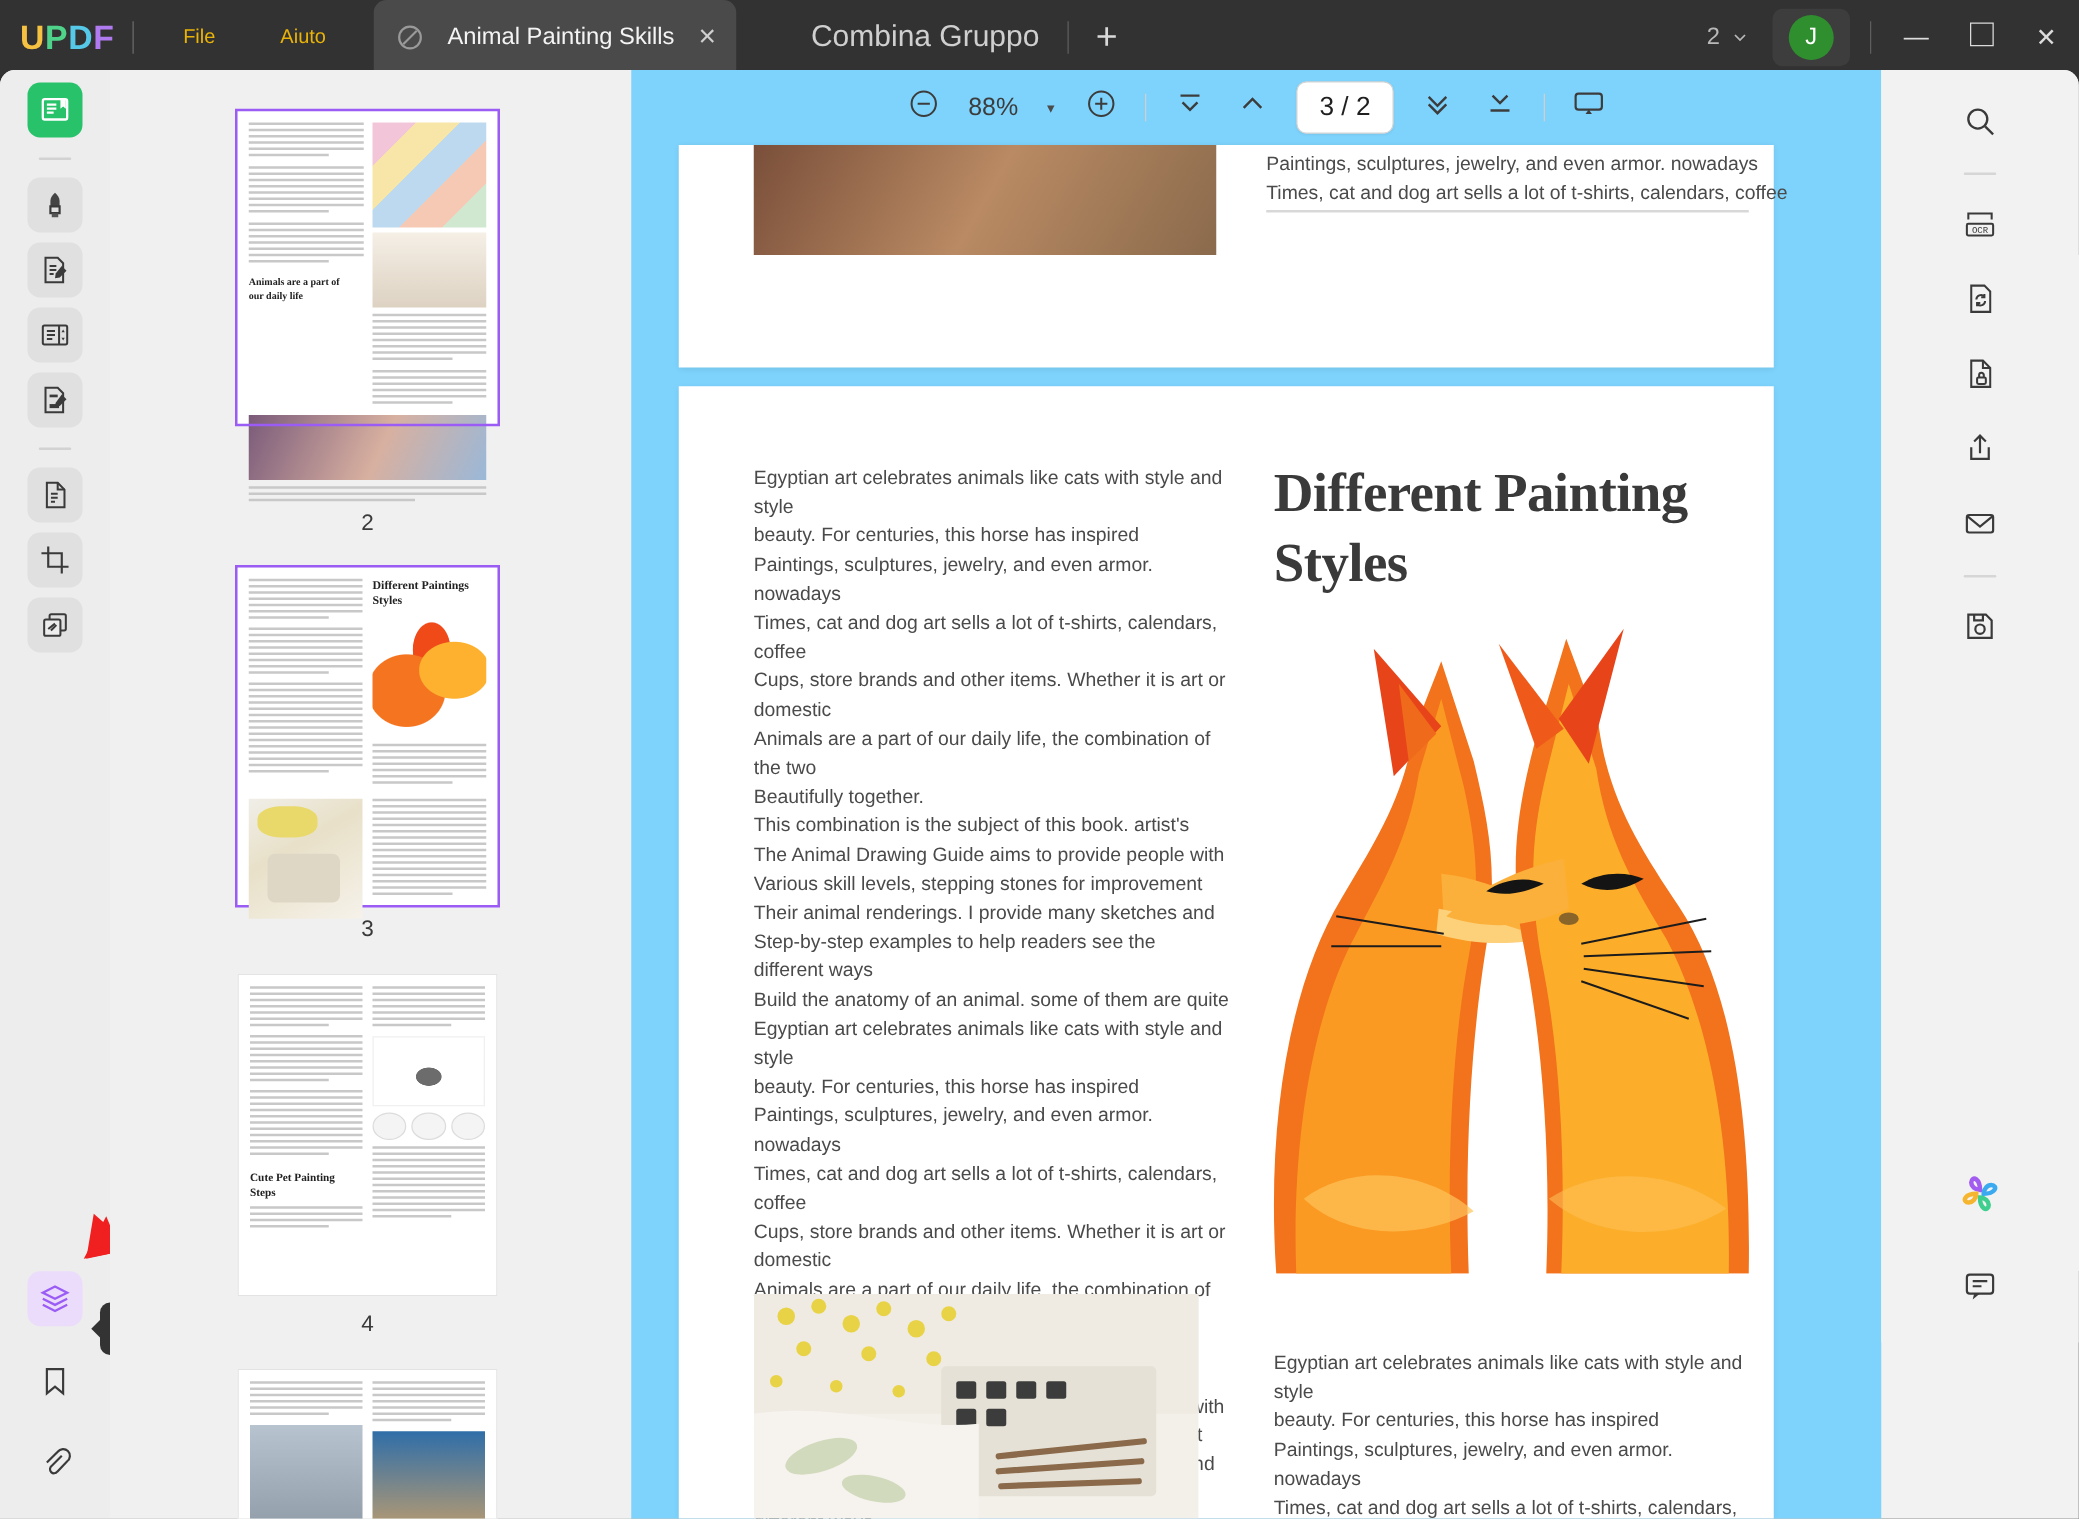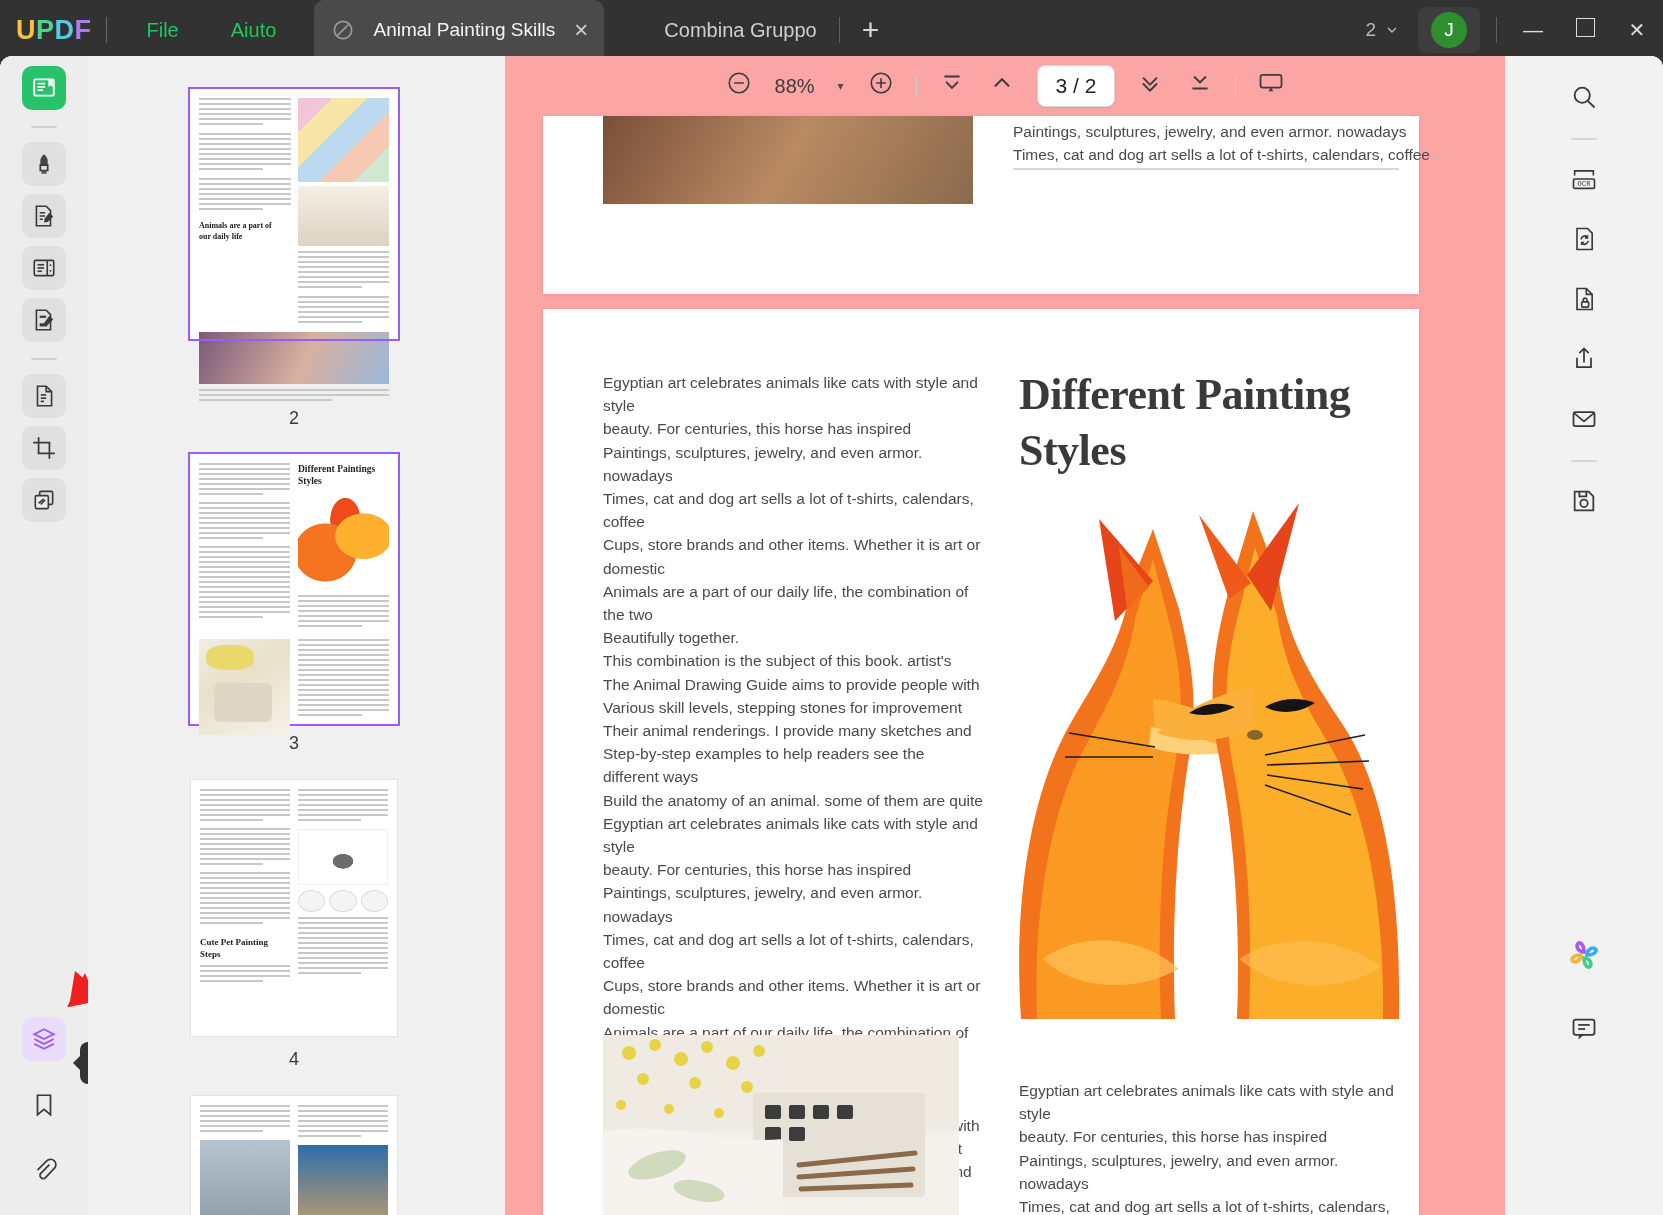--- a/index.html
+++ b/index.html
@@ -11,32 +11,32 @@
   }
   
   .titlebar {
     position: absolute; left: 0; top: 0; width: 1663px; height: 60px;
     background: #323232; display: flex; align-items: center;
   }
   .logo { display: flex; margin-left: 16px; font-size: 27px; font-weight: bold; letter-spacing: .5px; }
   .logo span { line-height: 1; }
   .tb-sep { width: 1px; height: 26px; background: #6a6a6a; margin: 0 14px; }
   .tb-menu {
-    color: #22c55e; font-size: 20px; padding: 0 26px; height: 60px;
+    color: #eab308; font-size: 16px; padding: 0 26px; height: 60px;
     display: flex; align-items: center; cursor: default;
   }
   .doctab {
     height: 60px; min-width: 290px; border-radius: 10px 10px 0 0;
     background: #4a4a4a; display: flex; align-items: center;
     padding: 0 16px; margin-left: 12px; position: relative;
   }
   .doctab .ficon { width: 26px; height: 26px; margin-right: 12px; opacity:.6; }
   .doctab .tname { color: #f4f4f4; font-size: 19px; white-space: nowrap; flex: 1; text-align:center;}
   .doctab .xbtn { color: #cfcfcf; font-size: 24px; margin-left: 14px; line-height: 1; }
-  .combina { color: #cfcfcf; font-size: 20px; margin-left: 60px; }
+  .combina { color: #cfcfcf; font-size: 24px; margin-left: 60px; }
   .vline { width: 1px; height: 26px; background: #5e5e5e; margin: 0 22px; }
   .plusbtn { color: #d8d8d8; font-size: 30px; line-height: 1; }
   .spacer { flex: 1; }
   .winnum { color: #b9b9b9; font-size: 19px; display: flex; align-items: center; gap: 8px; }
   .avatar-wrap { width: 62px; height: 46px; background:#3d3d3d; border-radius:8px; display:flex;align-items:center;justify-content:center; margin-left:18px;}
   .avatar {
     width: 36px; height: 36px; border-radius: 50%; background: #2f8f2f;
     color: #fff; font-size: 19px; display: flex; align-items: center; justify-content: center;
   }
   .wctl { color: #dcdcdc; width: 52px; text-align: center; font-size: 20px; }
@@ -77,21 +77,21 @@
   .thumb { position: absolute; left: 102px; width: 208px; background: #fff; }
   .thumb.sel { outline: 2px solid #9a5cf5; outline-offset: 0; }
   .thumb-label { position: absolute; left: 102px; width: 208px; text-align: center; font-size: 18px; color: #3a3a3a; }
   
   .tline { height: 2px; background: #c8c8c8; margin-bottom: 3px; }
   .tline.s { width: 70%; }
   .thead { font-size: 8px; font-weight: bold; color: #222; font-family:"Liberation Serif",serif; }
   
   .viewer {
     position: absolute; left: 505px; top: 0; right: 158px; height: 1159px;
-    background: #fca5a5; overflow: hidden;
+    background: #7dd3fc; overflow: hidden;
   }
   .toolbar {
     position: absolute; left: 0; top: 0; width: 100%; height: 60px;
     display: flex; align-items: center; justify-content: center; gap: 0px;
   }
   .tool { color: #3c3c3c; font-size: 22px; width: 50px; text-align: center; }
   .zoomval { color: #3c3c3c; font-size: 20px; width: 62px; text-align: center; }
   .caret { color: #4b4b4b; font-size: 12px; width: 30px; text-align:center;}
   .tsep { width: 1px; height: 22px; background: #cfcfcf; margin: 0 10px; }
   .pagebox {

